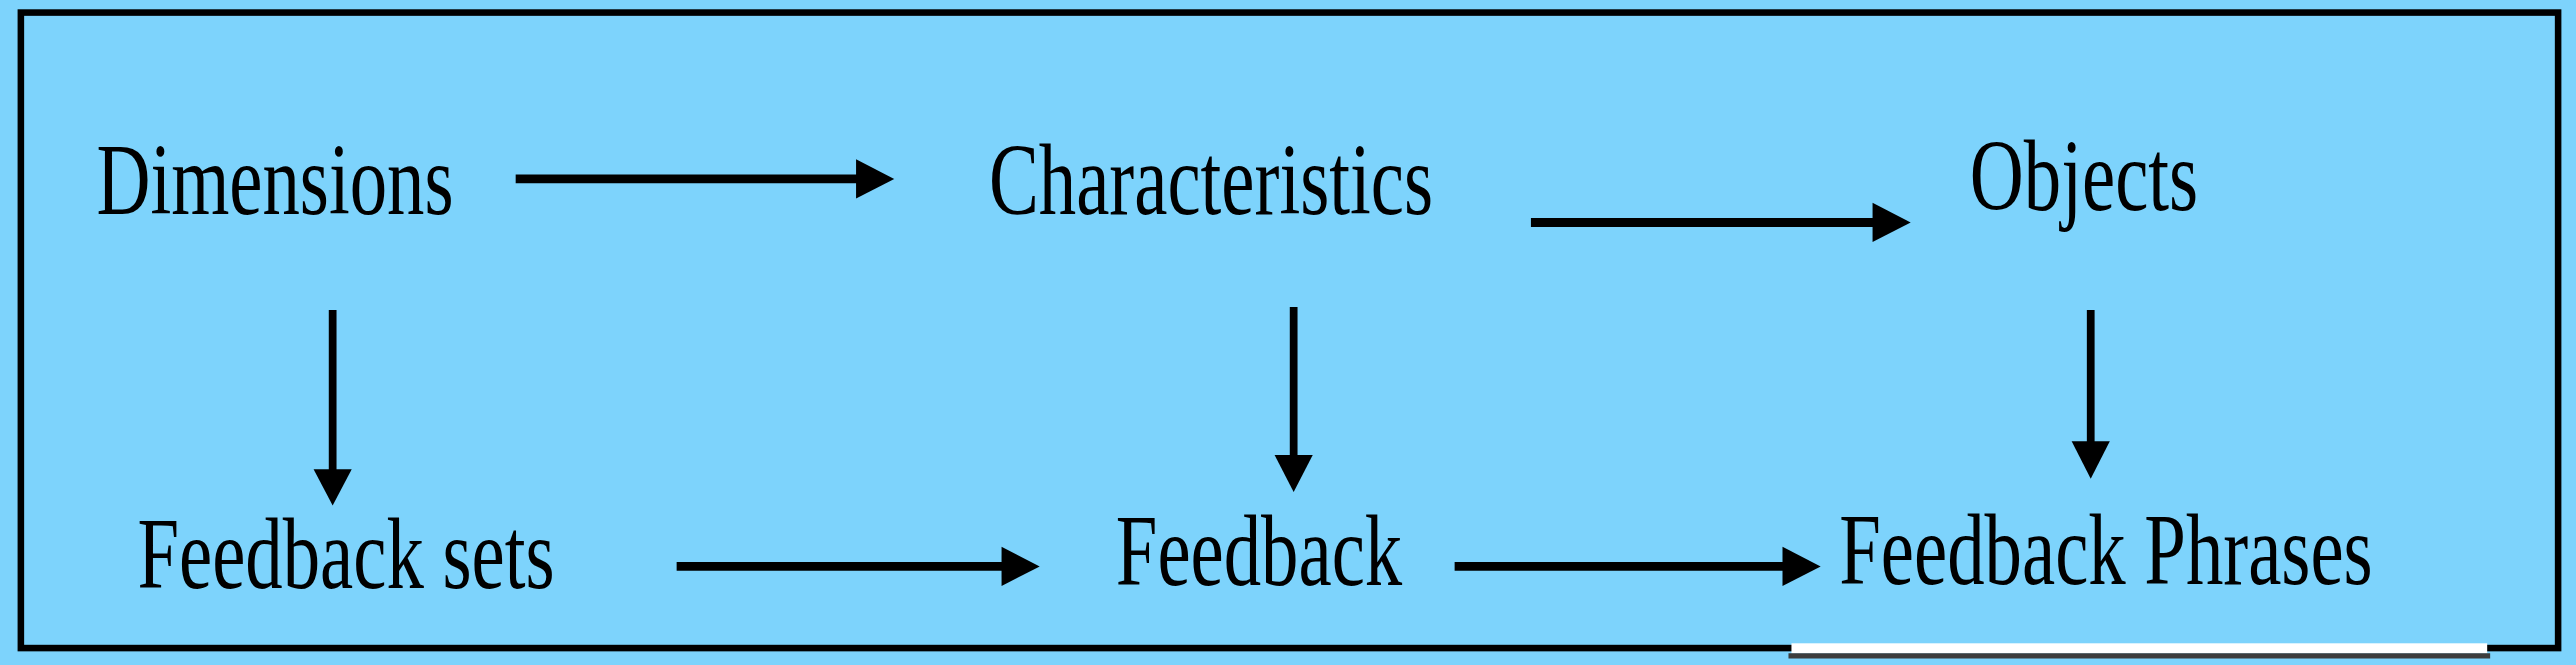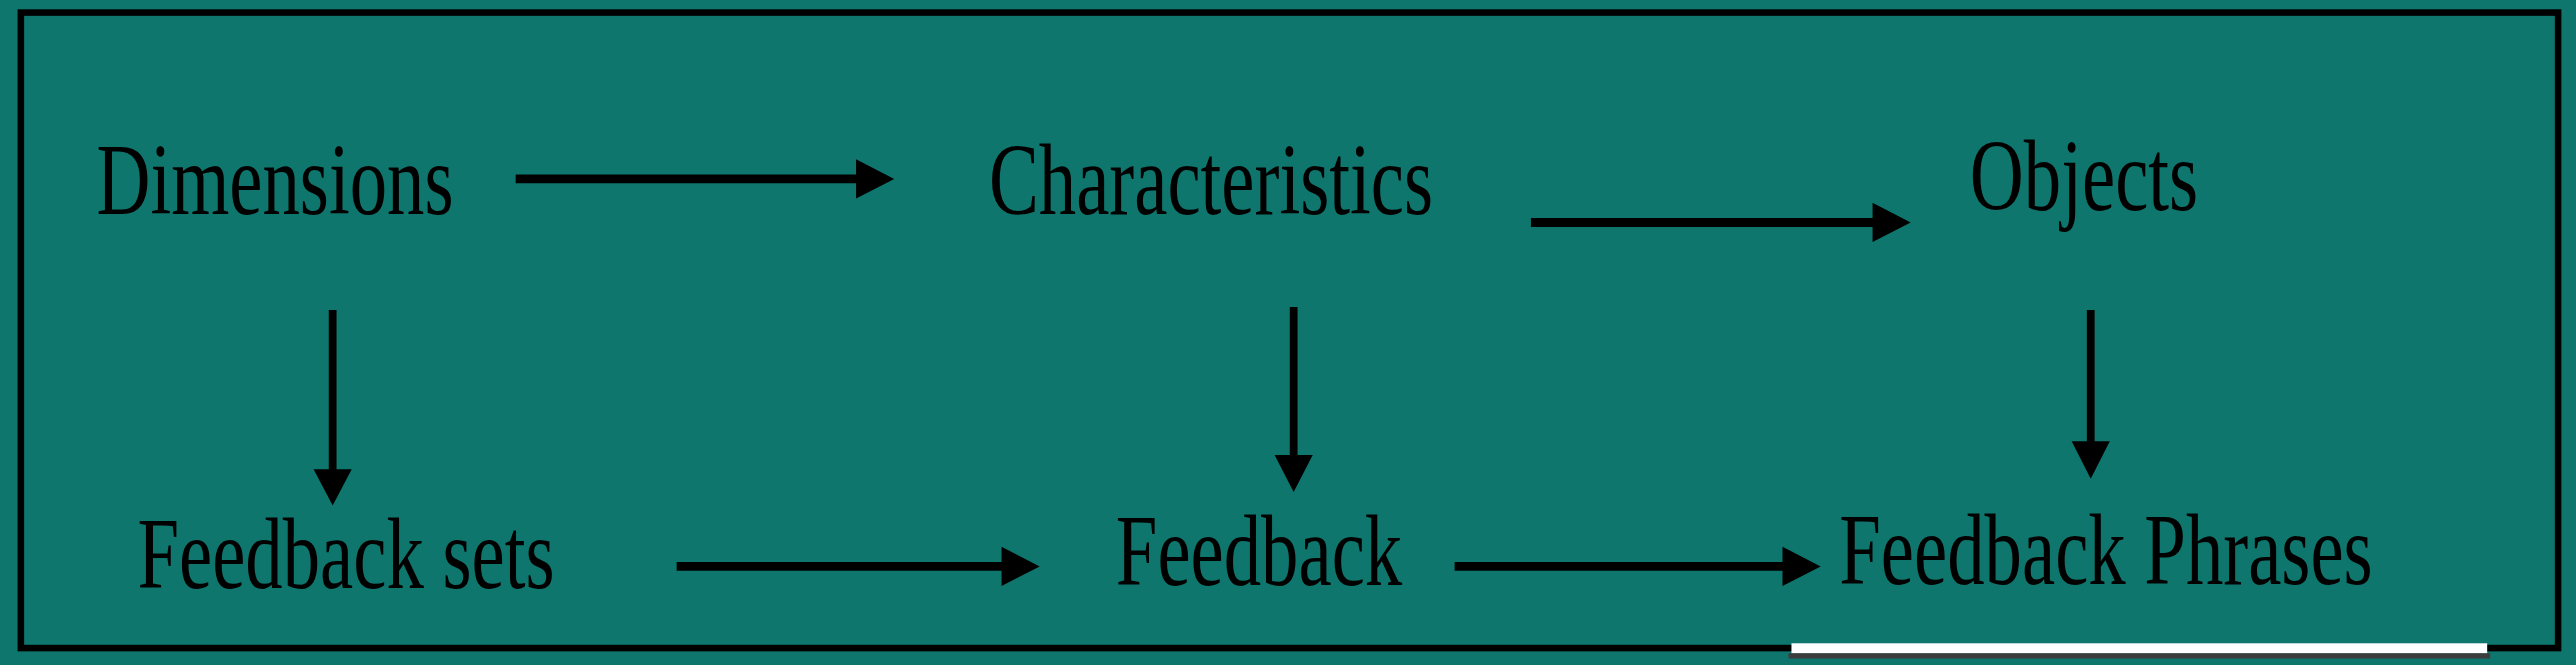--- a/index.html
+++ b/index.html
@@ -4,21 +4,21 @@
 <style>
   html, body {
     margin: 0;
     padding: 0;
     background: #ffffff;
   }
   #canvas {
     position: relative;
     width: 2576px;
     height: 666px;
-    background: #0f766e;
+    background: #7dd3fc;
     overflow: hidden;
     font-family: "Liberation Serif", "DejaVu Serif", serif;
   }
   #arrow-layer {
     position: absolute;
     left: 0;
     top: 0;
     width: 2576px;
     height: 666px;
   }

